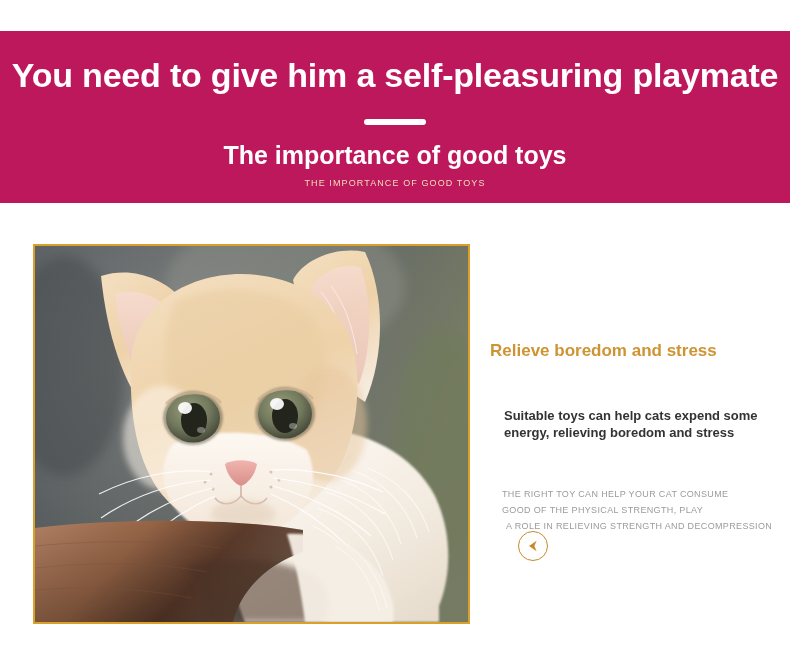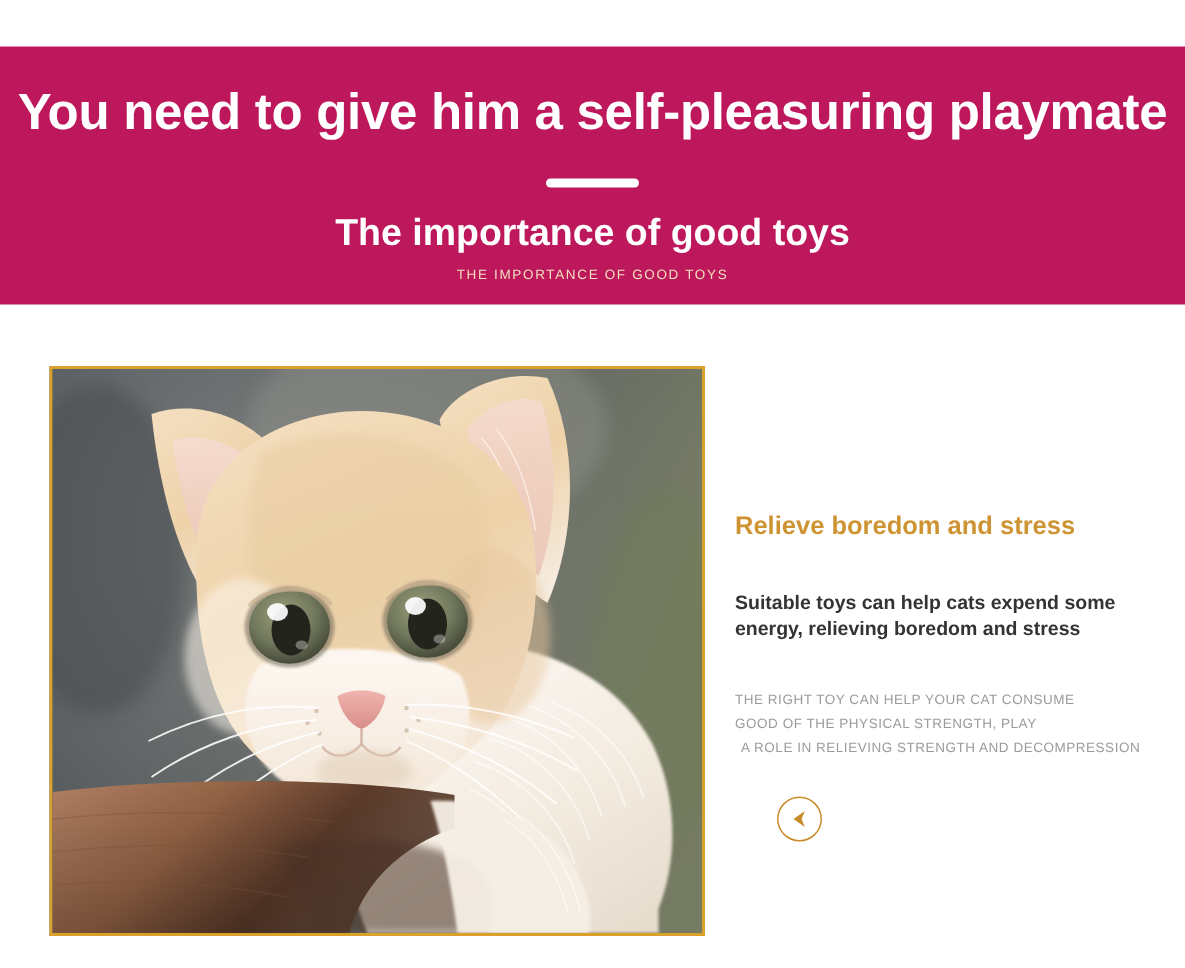--- a/index.html
+++ b/index.html
@@ -109,30 +109,30 @@
   }
   .info-heading {
     color: #ce9433;
     font-size: 17px;
     font-weight: bold;
     line-height: 22px;
     margin: 0;
     white-space: nowrap;
   }
   .info-body {
-    margin: 0;
+    margin: 14px;
     padding-top: 31px;
     color: #333333;
     font-size: 13px;
     font-weight: bold;
     line-height: 17px;
     width: 265px;
   }
   .info-sub {
-    margin: 0;
+    margin: 12px;
     padding-top: 31px;
     color: #9b9b9b;
     font-size: 9px;
     font-weight: normal;
     letter-spacing: 0.35px;
     line-height: 16px;
     width: 265px;
   }
   .info-sub-line {
     display: block;

